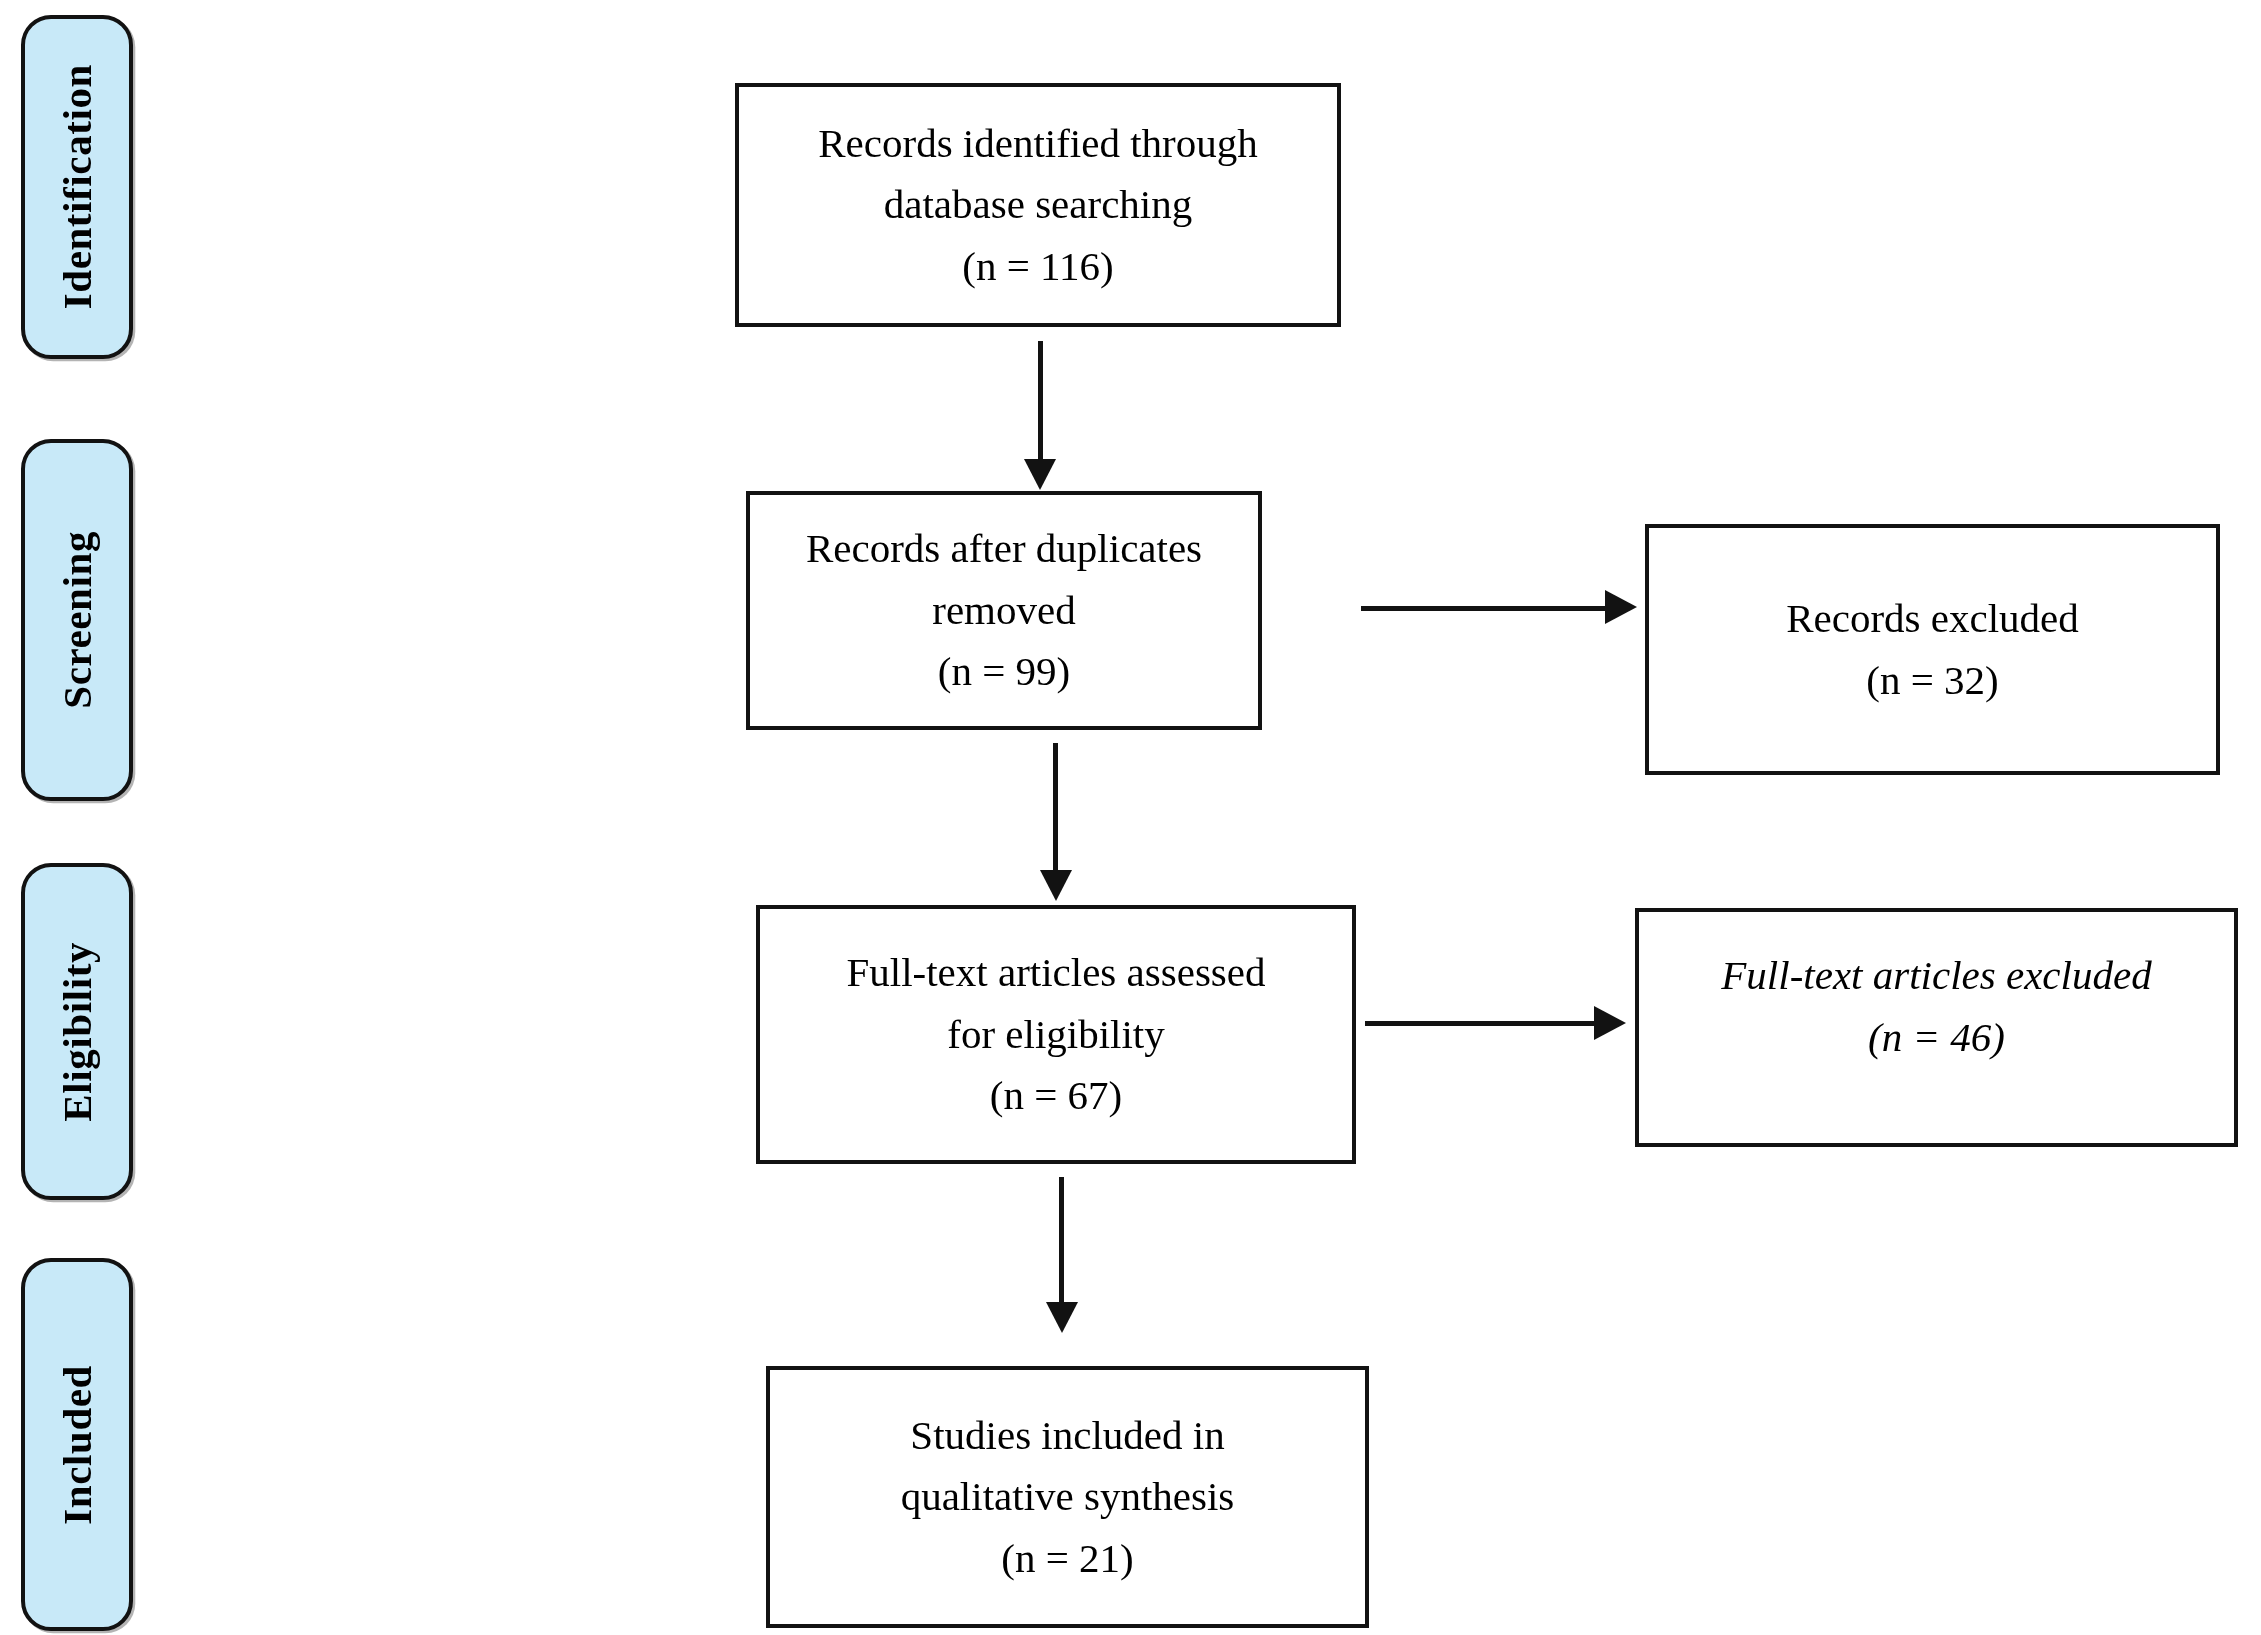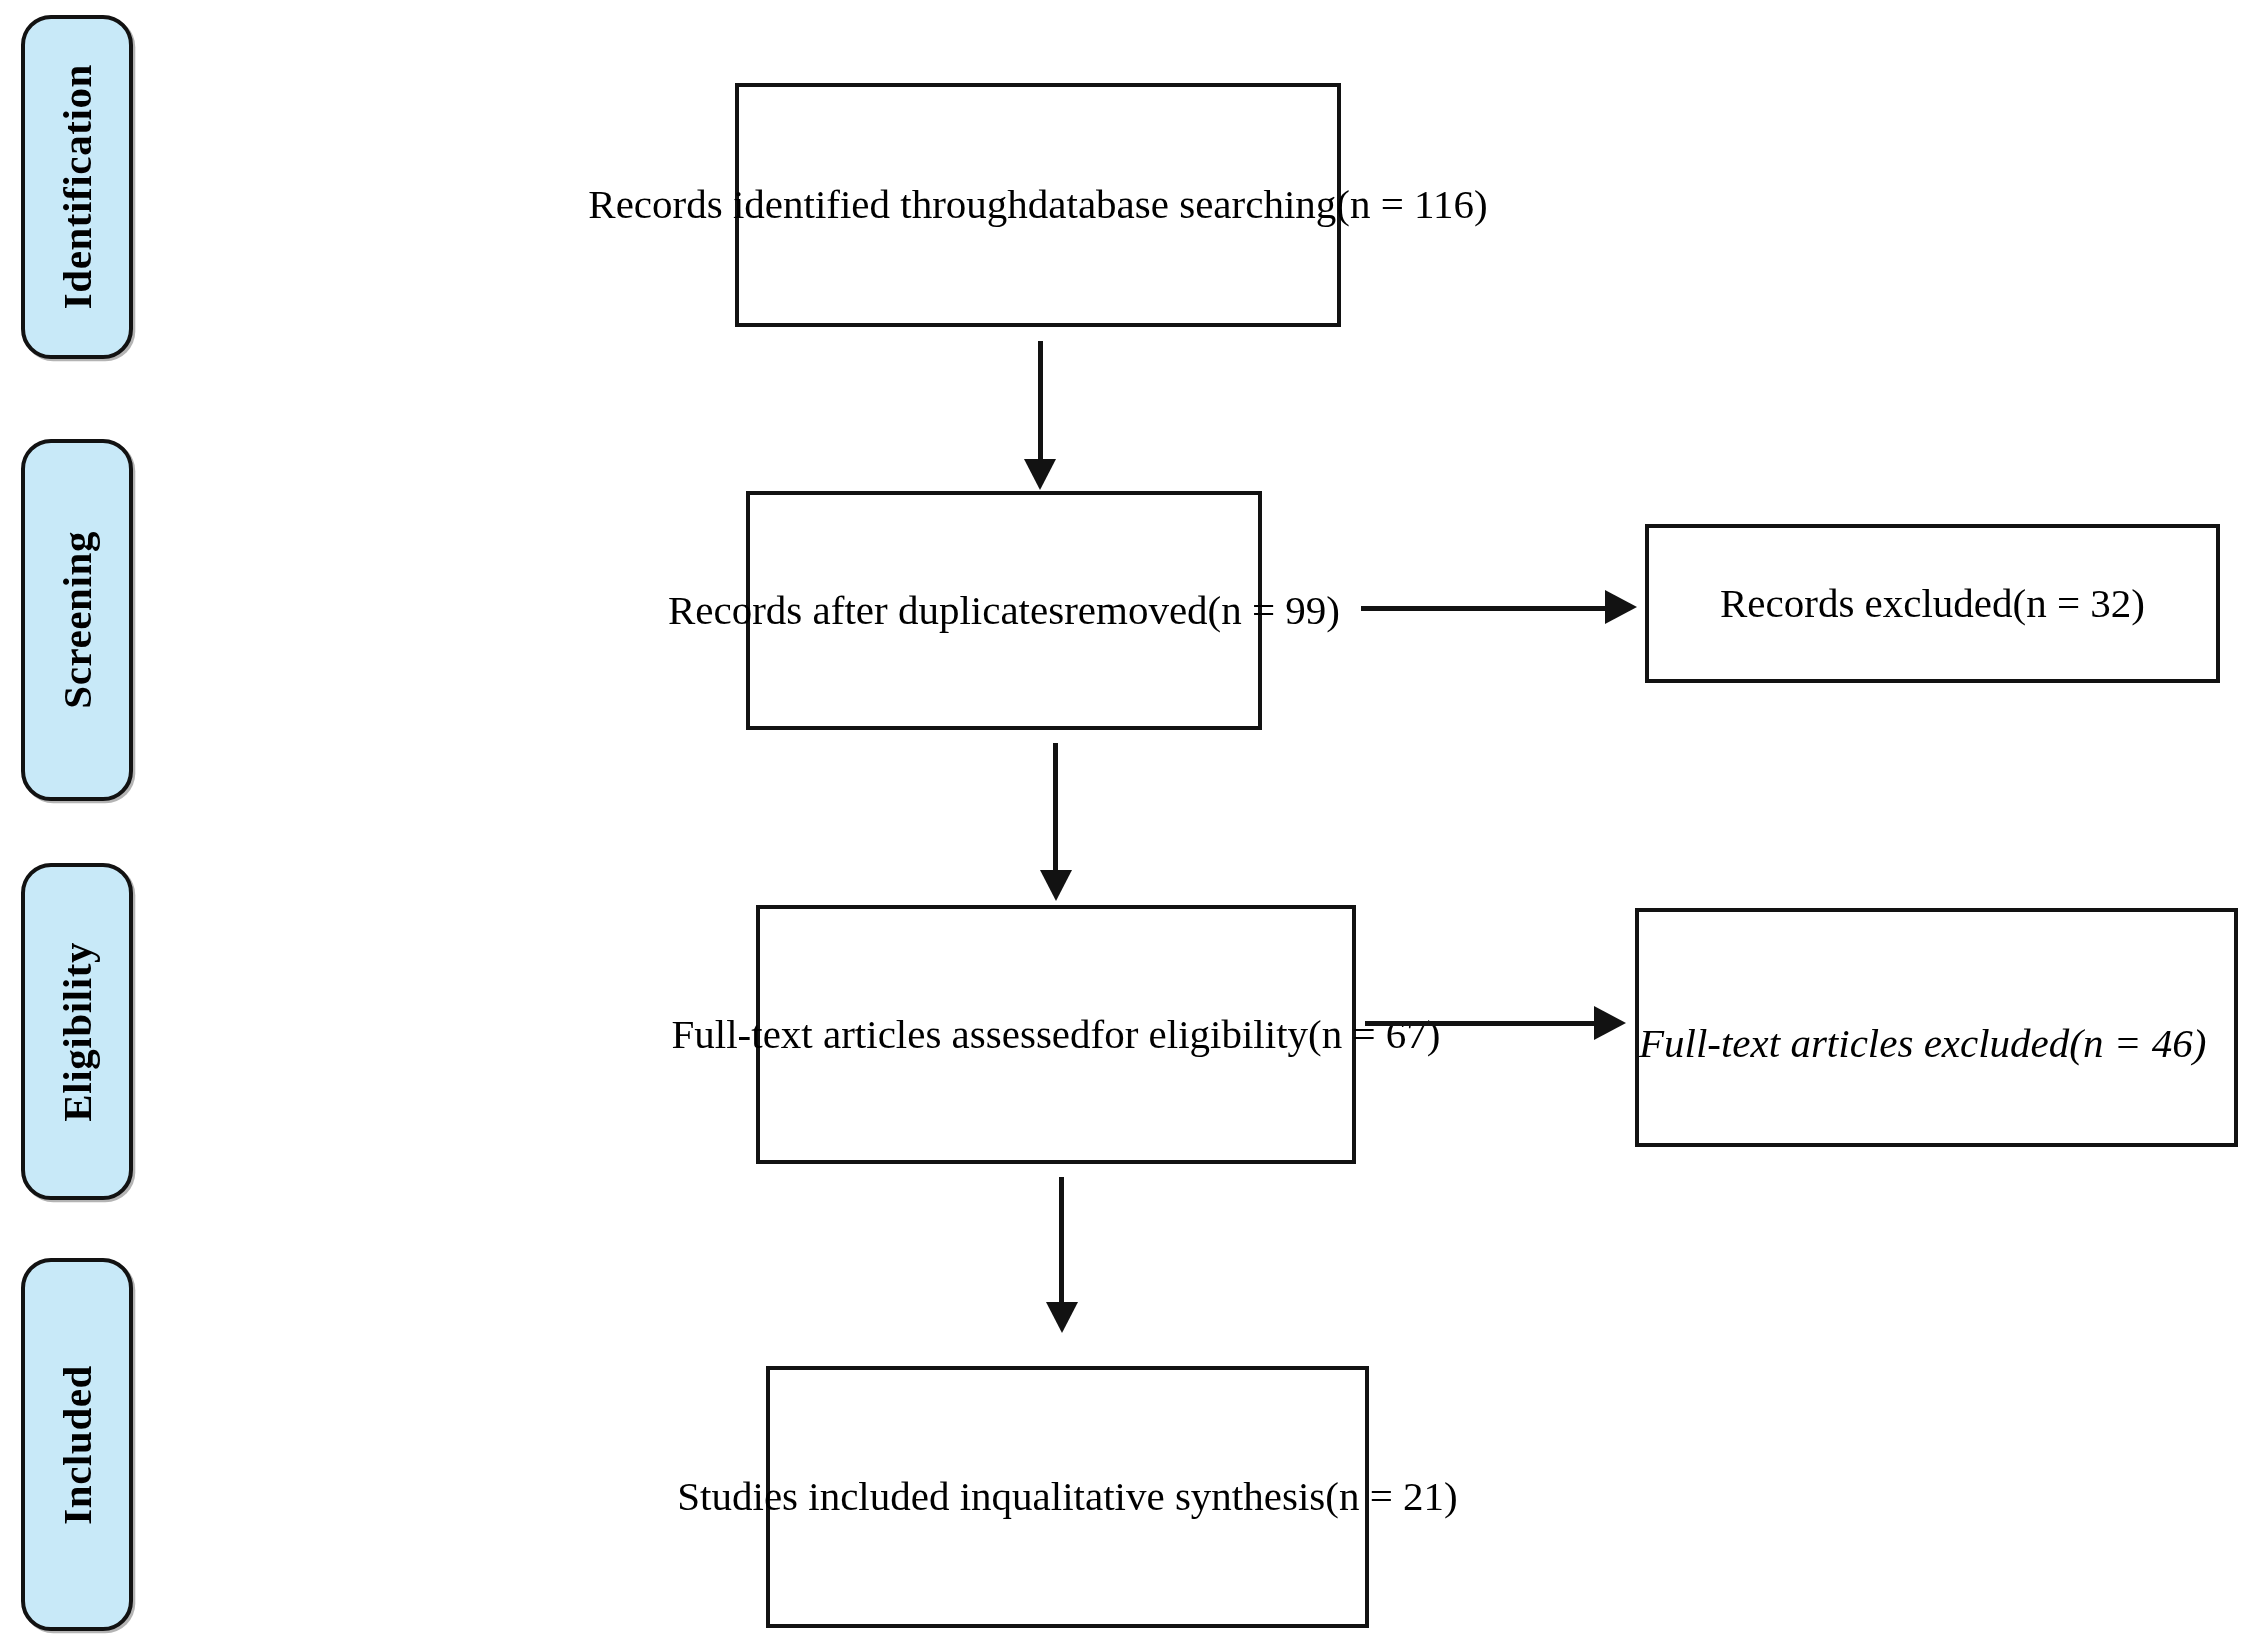--- a/index.html
+++ b/index.html
@@ -39,21 +39,21 @@
     font-size: 41px;
     letter-spacing: 0.6px;
     white-space: nowrap;
   }
   
   .fbox {
     position: absolute;
     background: var(--box_fill);
     border: 4.6px solid var(--line);
     display: flex;
-    flex-direction: row;
+    flex-direction: column;
     align-items: center;
     justify-content: center;
     text-align: center;
     font-size: 41px;
     line-height: 1.5;
   }
   .fbox.top-align { justify-content: flex-start; padding-top: 33px; }
   .line-text { white-space: nowrap; }
   
   .vline { position: absolute; width: 4.6px; background: var(--line); }
@@ -94,21 +94,21 @@
     <span class="line-text">database searching</span>
     <span class="line-text">(n = 116)</span>
   </div>
 
   <div class="fbox" style="left:746px;top:491px;width:516px;height:239px;">
     <span class="line-text">Records after duplicates</span>
     <span class="line-text">removed</span>
     <span class="line-text">(n = 99)</span>
   </div>
 
-  <div class="fbox" style="left:1645px;top:524px;width:575px;height:159px;">
+  <div class="fbox" style="left:1645px;top:524px;width:575px;height:251px;">
     <span class="line-text">Records excluded</span>
     <span class="line-text">(n = 32)</span>
   </div>
 
   <div class="fbox" style="left:756px;top:905px;width:600px;height:259px;">
     <span class="line-text">Full-text articles assessed</span>
     <span class="line-text">for eligibility</span>
     <span class="line-text">(n = 67)</span>
   </div>
 

